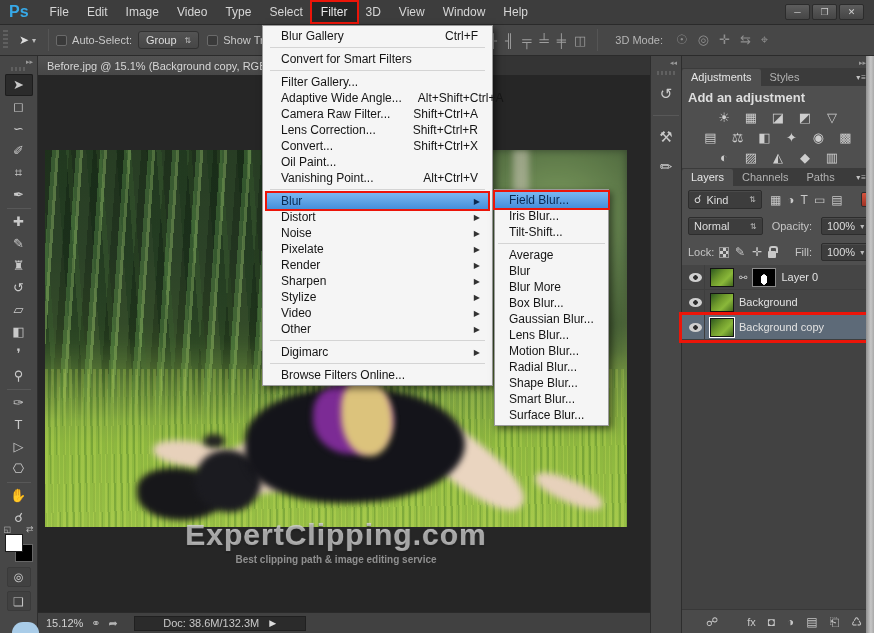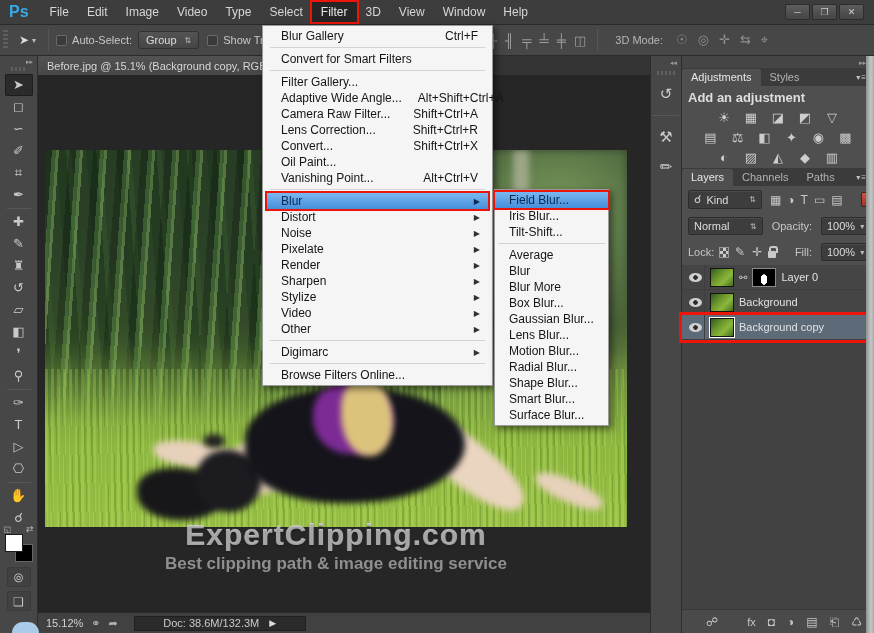--- a/index.html
+++ b/index.html
@@ -67,21 +67,21 @@
   .hair { left:296px; top:228px; width:52px; height:78px; background:#dcc37c; border-radius:40% 60% 45% 55%; }
   .thigh { left:172px; top:288px; width:95px; height:55px; background:#e9d3bd; border-radius:50%; transform:rotate(-12deg); }
   .leg-r { left:358px; top:240px; width:150px; height:46px; background:#ead5c0; border-radius:45%; transform:rotate(38deg); transform-origin:left center; }
   .arm-l { left:108px; top:292px; width:85px; height:26px; background:#e7d1bb; border-radius:45%; transform:rotate(8deg); }
   .arm-r { left:488px; top:330px; width:72px; height:22px; background:#e7d1bb; border-radius:45%; transform:rotate(24deg); }
   .boot1 { left:92px; top:318px; width:86px; height:52px; background:#17171a; border-radius:40% 55% 45% 50%; }
   .boot2 { left:150px; top:300px; width:66px; height:62px; background:#1b1b20; border-radius:50% 45% 50% 45%; transform:rotate(20deg); }
   .wrist { left:158px; top:284px; width:22px; height:14px; background:#222; border-radius:50%; }
   .watermark-title { left:7px; top:443px; width:582px; text-align:center; font-size:30px; font-weight:bold; letter-spacing:1px;
                      color:rgba(205,205,205,.62); text-shadow:0 1px 2px rgba(0,0,0,.5), 0 0 1px rgba(255,255,255,.7); z-index:2; }
-  .watermark-sub { left:7px; top:479px; width:582px; text-align:center; font-size:17px; font-weight:bold; color:#8f8f8f; z-index:2; }
+  .watermark-sub { left:7px; top:479px; width:582px; text-align:center; font-size:10px; font-weight:bold; color:#8f8f8f; z-index:2; }
 
   
   .statusbar { left:38px; top:612px; width:612px; height:21px; background:#414141; border-top:1px solid #2a2a2a; display:flex; align-items:center; color:#d2d2d2; font-size:11px; z-index:4; }
   .sb-zoom { margin:0 4px 0 8px; }
   .sb-ico { color:#b5b5b5; font-size:11px; margin:0 4px; }
   .sb-docwell { margin-left:12px; width:172px; height:15px; background:#2b2b2b; border:1px solid #202020; display:flex; align-items:center; justify-content:center; gap:10px; color:#c9c9c9; }
   .sb-play { color:#ddd; font-size:9px; }
   .bubble { left:12px; top:622px; width:27px; height:11px; background:#a9cce8; border-radius:14px 14px 0 0; z-index:6; }
 
   

